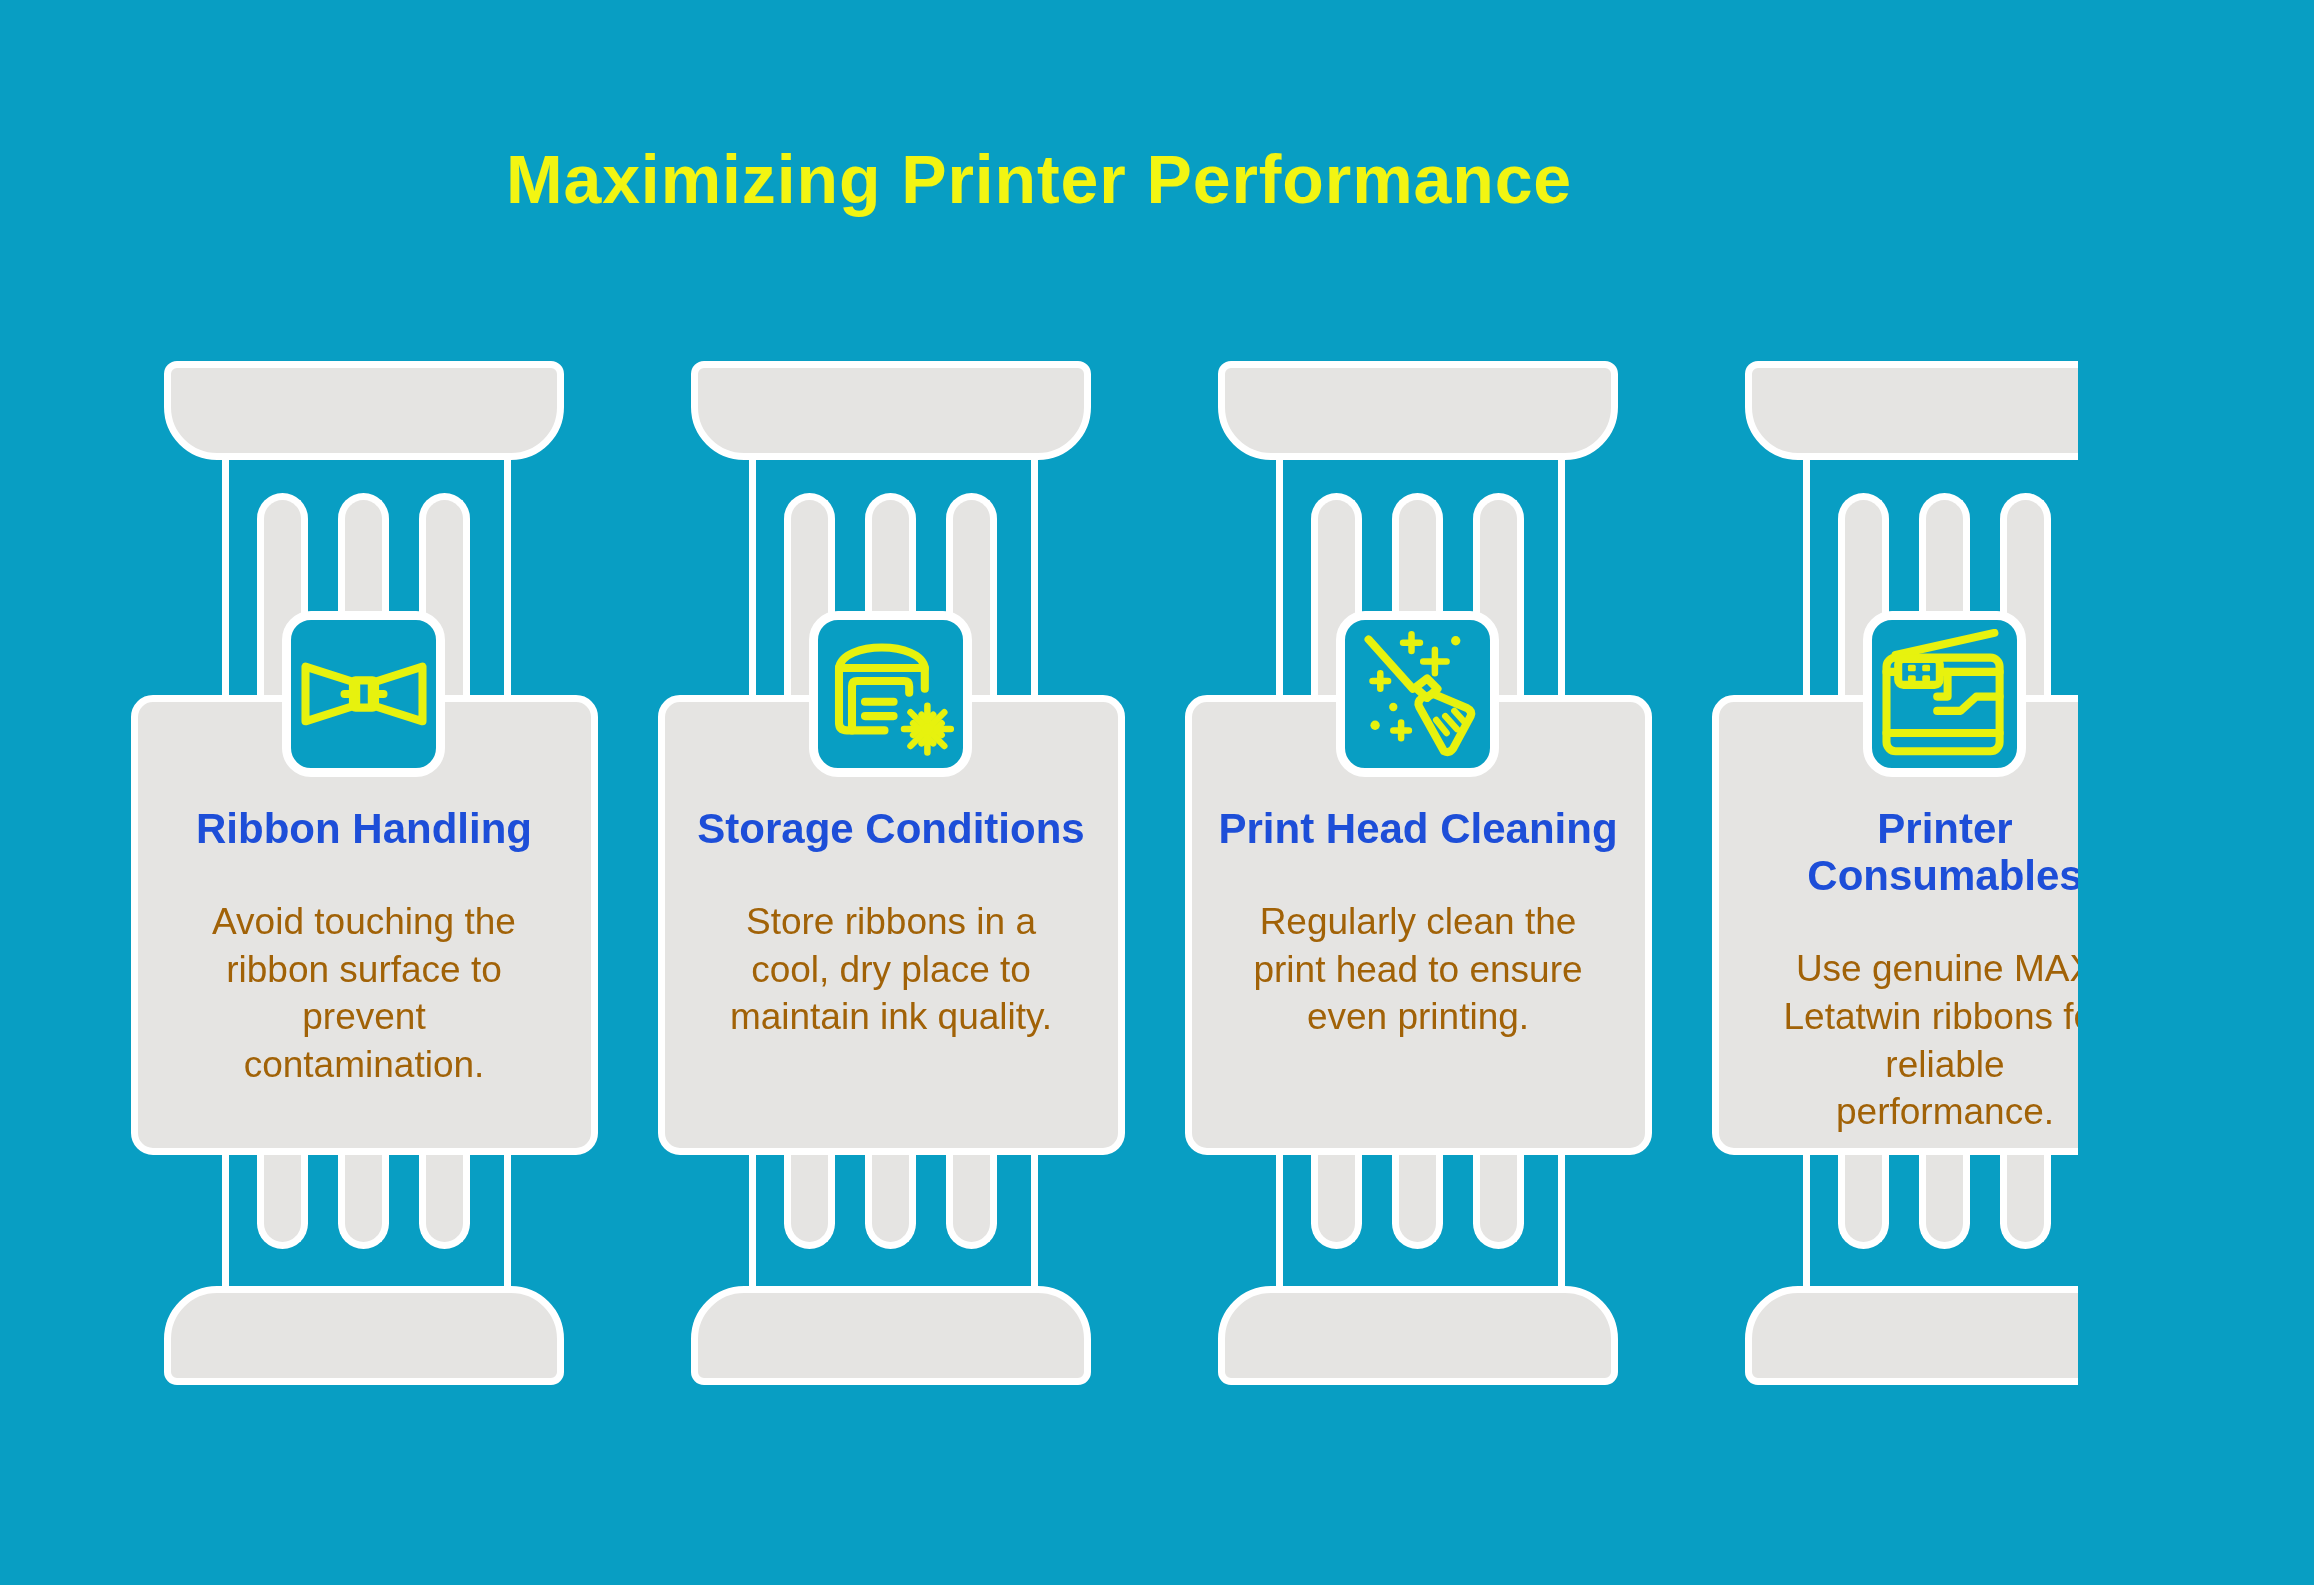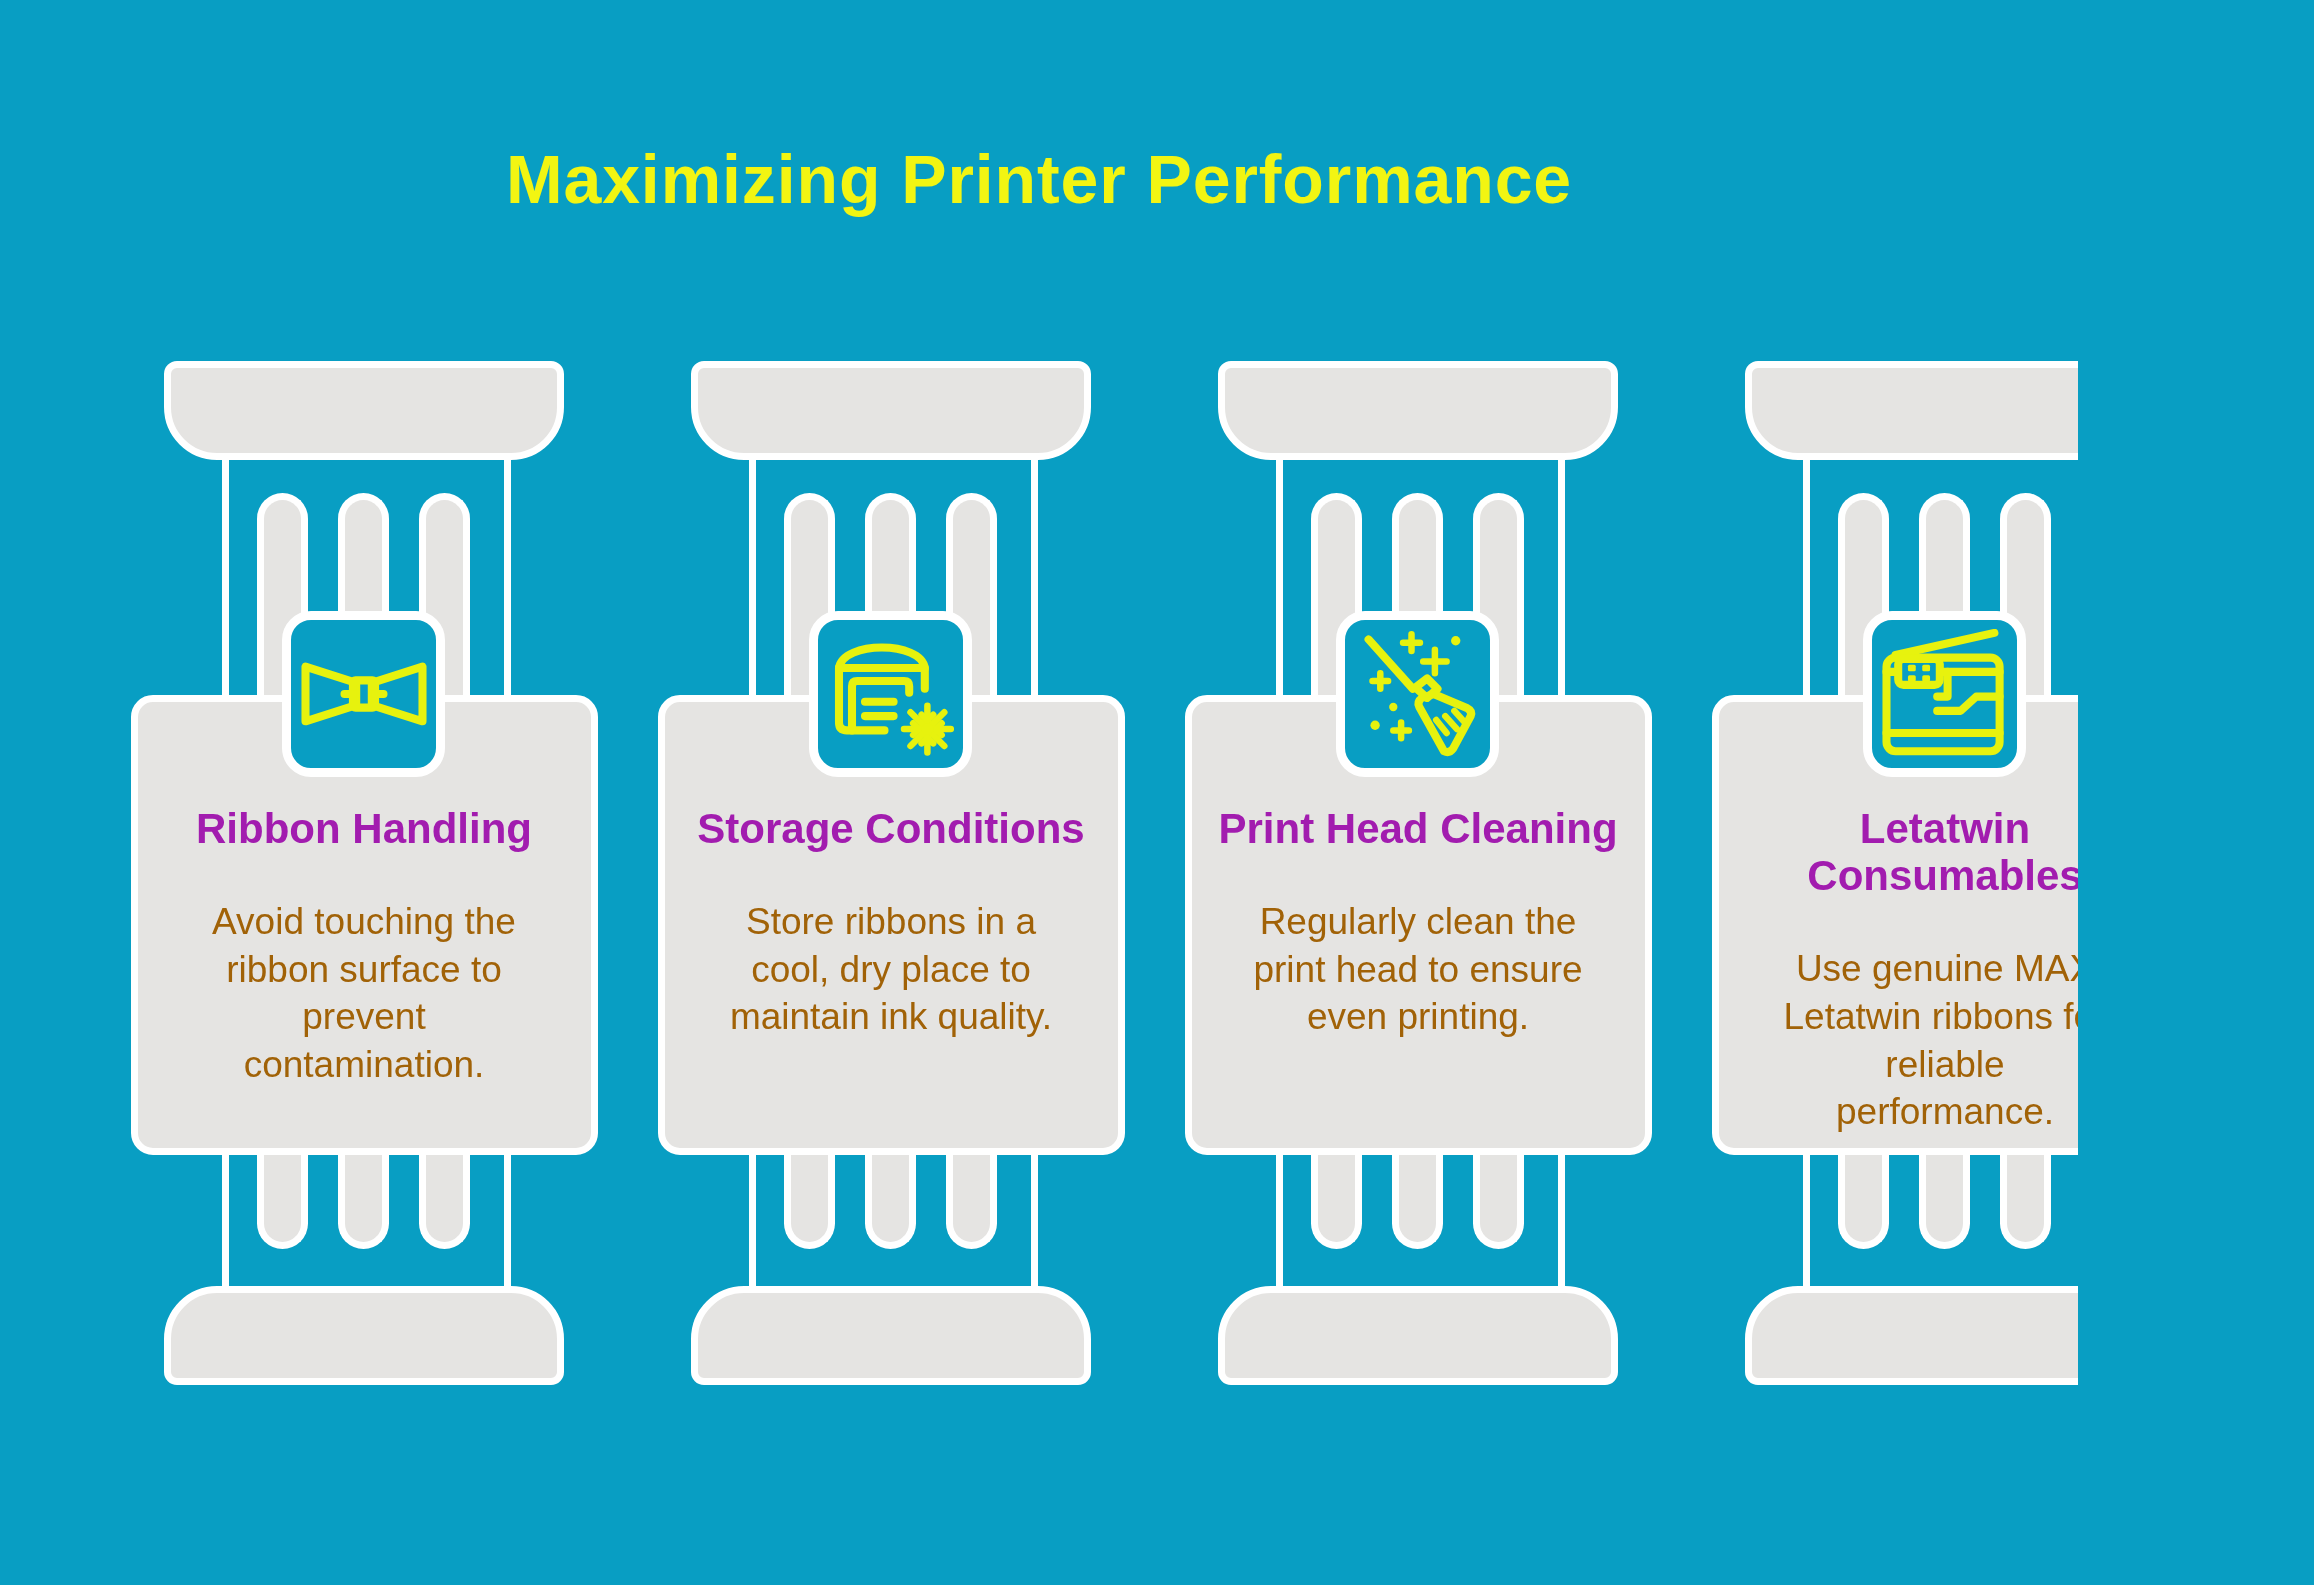--- a/index.html
+++ b/index.html
@@ -31,21 +31,21 @@
   .flute.top{top:493px;height:205px;border-bottom:none;border-radius:26px 26px 0 0;}
   .flute.bottom{top:1152px;height:97px;border-top:none;border-radius:0 0 26px 26px;}
   .f1{left:132px}.f2{left:213px}.f3{left:294px}
 
   .card{
     position:absolute;left:5.5px;top:695px;width:467px;height:460px;
     background:#E5E4E2;border:7.3px solid #fff;box-sizing:border-box;
     border-radius:22px;z-index:2;text-align:center;padding-top:103px;
   }
   .card-title{
-    font-size:42px;line-height:1.12;font-weight:700;color:#a21caf;
+    font-size:42px;line-height:1.12;font-weight:700;color:#1d4ed8;
     white-space:pre-line;margin:0 9.2px;
   }
   .card-body{
     margin:46px 13px 0 13px;font-size:37px;line-height:1.29;font-weight:400;
     color:#a16207;white-space:pre-line;
   }
 
   .badge{
     position:absolute;left:157px;top:611px;width:163px;height:166px;
     background:#089EC3;border:9.2px solid #fff;box-sizing:border-box;
@@ -167,21 +167,21 @@
     <div class="conn r"></div>
     <div class="flute top f1"></div>
     <div class="flute top f2"></div>
     <div class="flute top f3"></div>
     <div class="flute bottom f1"></div>
     <div class="flute bottom f2"></div>
     <div class="flute bottom f3"></div>
     <div class="capital"></div>
     <div class="base"></div>
     <div class="card">
-      <div class="card-title">Letatwin
+      <div class="card-title">Printer
 Consumables</div>
       <div class="card-body">Use genuine MAX
 Letatwin ribbons for
 reliable
 performance.</div>
     </div>
     <div class="badge">
       <svg viewBox="0 0 100 100">
         <rect class="icon-stroke" x="5" y="22" width="87" height="72" rx="7"></rect>
         <path class="icon-stroke" d="M12,20 L88,3"></path>

